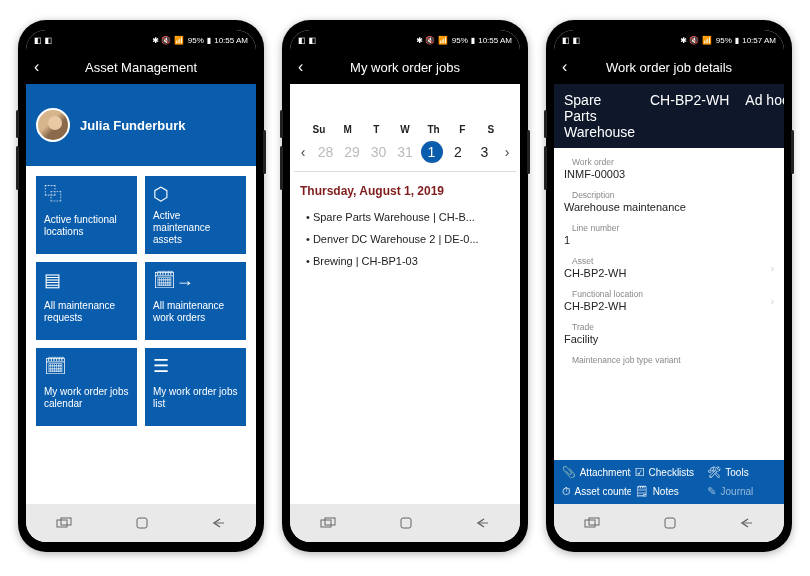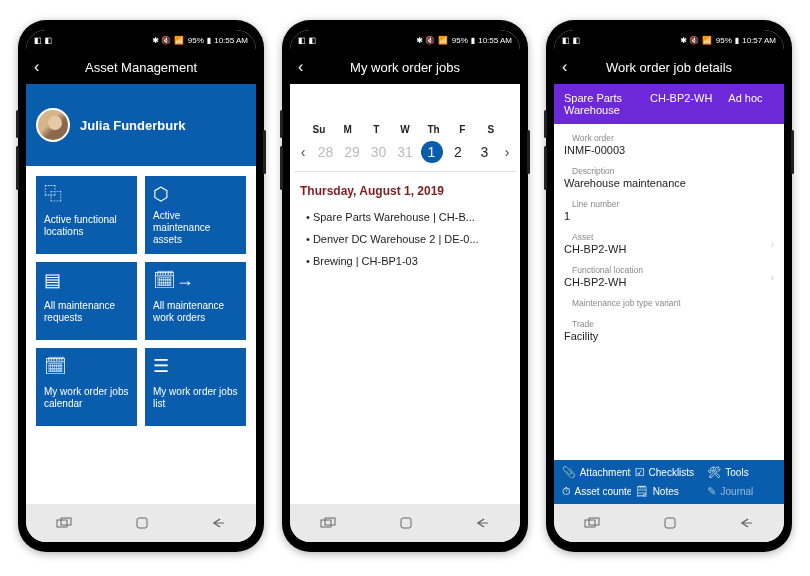--- a/index.html
+++ b/index.html
@@ -138,24 +138,24 @@
     font-size:14px; color:#bbb; border-radius:50%;
   }
   .dayrow .day.cur { color:#222; }
   .dayrow .day.sel { background:#0a5dac; color:#fff; }
   .calhr { border:none; border-top:1px solid #ddd; margin:0 0 6px; }
   .datehdr { font-weight:600; font-size:12px; padding:6px 10px 8px; color:#7f1d1d; }
   .joblist { padding:0 16px; }
   .jobitem { font-size:11px; color:#222; padding:5px 0; white-space:nowrap; overflow:hidden; text-overflow:ellipsis; }
   
   .detailtop {
-    background:#6d28d9;
+    background:#0f172a;
     color:#fff;
     display:flex;
-    font-size:11px;
+    font-size:14px;
     padding:8px 10px;
     gap:16px;
   }
   .detailtop .col { white-space:nowrap; }
   .fieldlist { padding:4px 10px 0; }
   .field { padding:5px 0; border-bottom:0; position:relative; }
   .field .flabel { font-size:8.5px; color:#888;margin-left:8px; }
   .field .fval { font-size:11px; color:#222; padding-top:1px; }
   .field .chev { position:absolute; right:0; top:12px; color:#ccc; font-size:10px; }
   .actionbar {
@@ -380,26 +380,26 @@
           <div class="flabel">Asset</div>
           <div class="fval">CH-BP2-WH</div>
           <div class="chev">›</div>
         </div>
         <div class="field">
           <div class="flabel">Functional location</div>
           <div class="fval">CH-BP2-WH</div>
           <div class="chev">›</div>
         </div>
         <div class="field">
+          <div class="flabel">Trade</div>
+          <div class="fval">Facility</div>
+        </div>
+        <div class="field">
           <div class="flabel">Maintenance job type variant</div>
           <div class="fval"></div>
-        </div>
-        <div class="field">
-          <div class="flabel">Trade</div>
-          <div class="fval">Facility</div>
         </div>
       </div>
       <div class="actionbar">
         <div class="act">
             <span class="aicon">📎</span>
             <span>Attachments</span>
           </div>
         <div class="act">
             <span class="aicon">☑</span>
             <span>Checklists</span>

